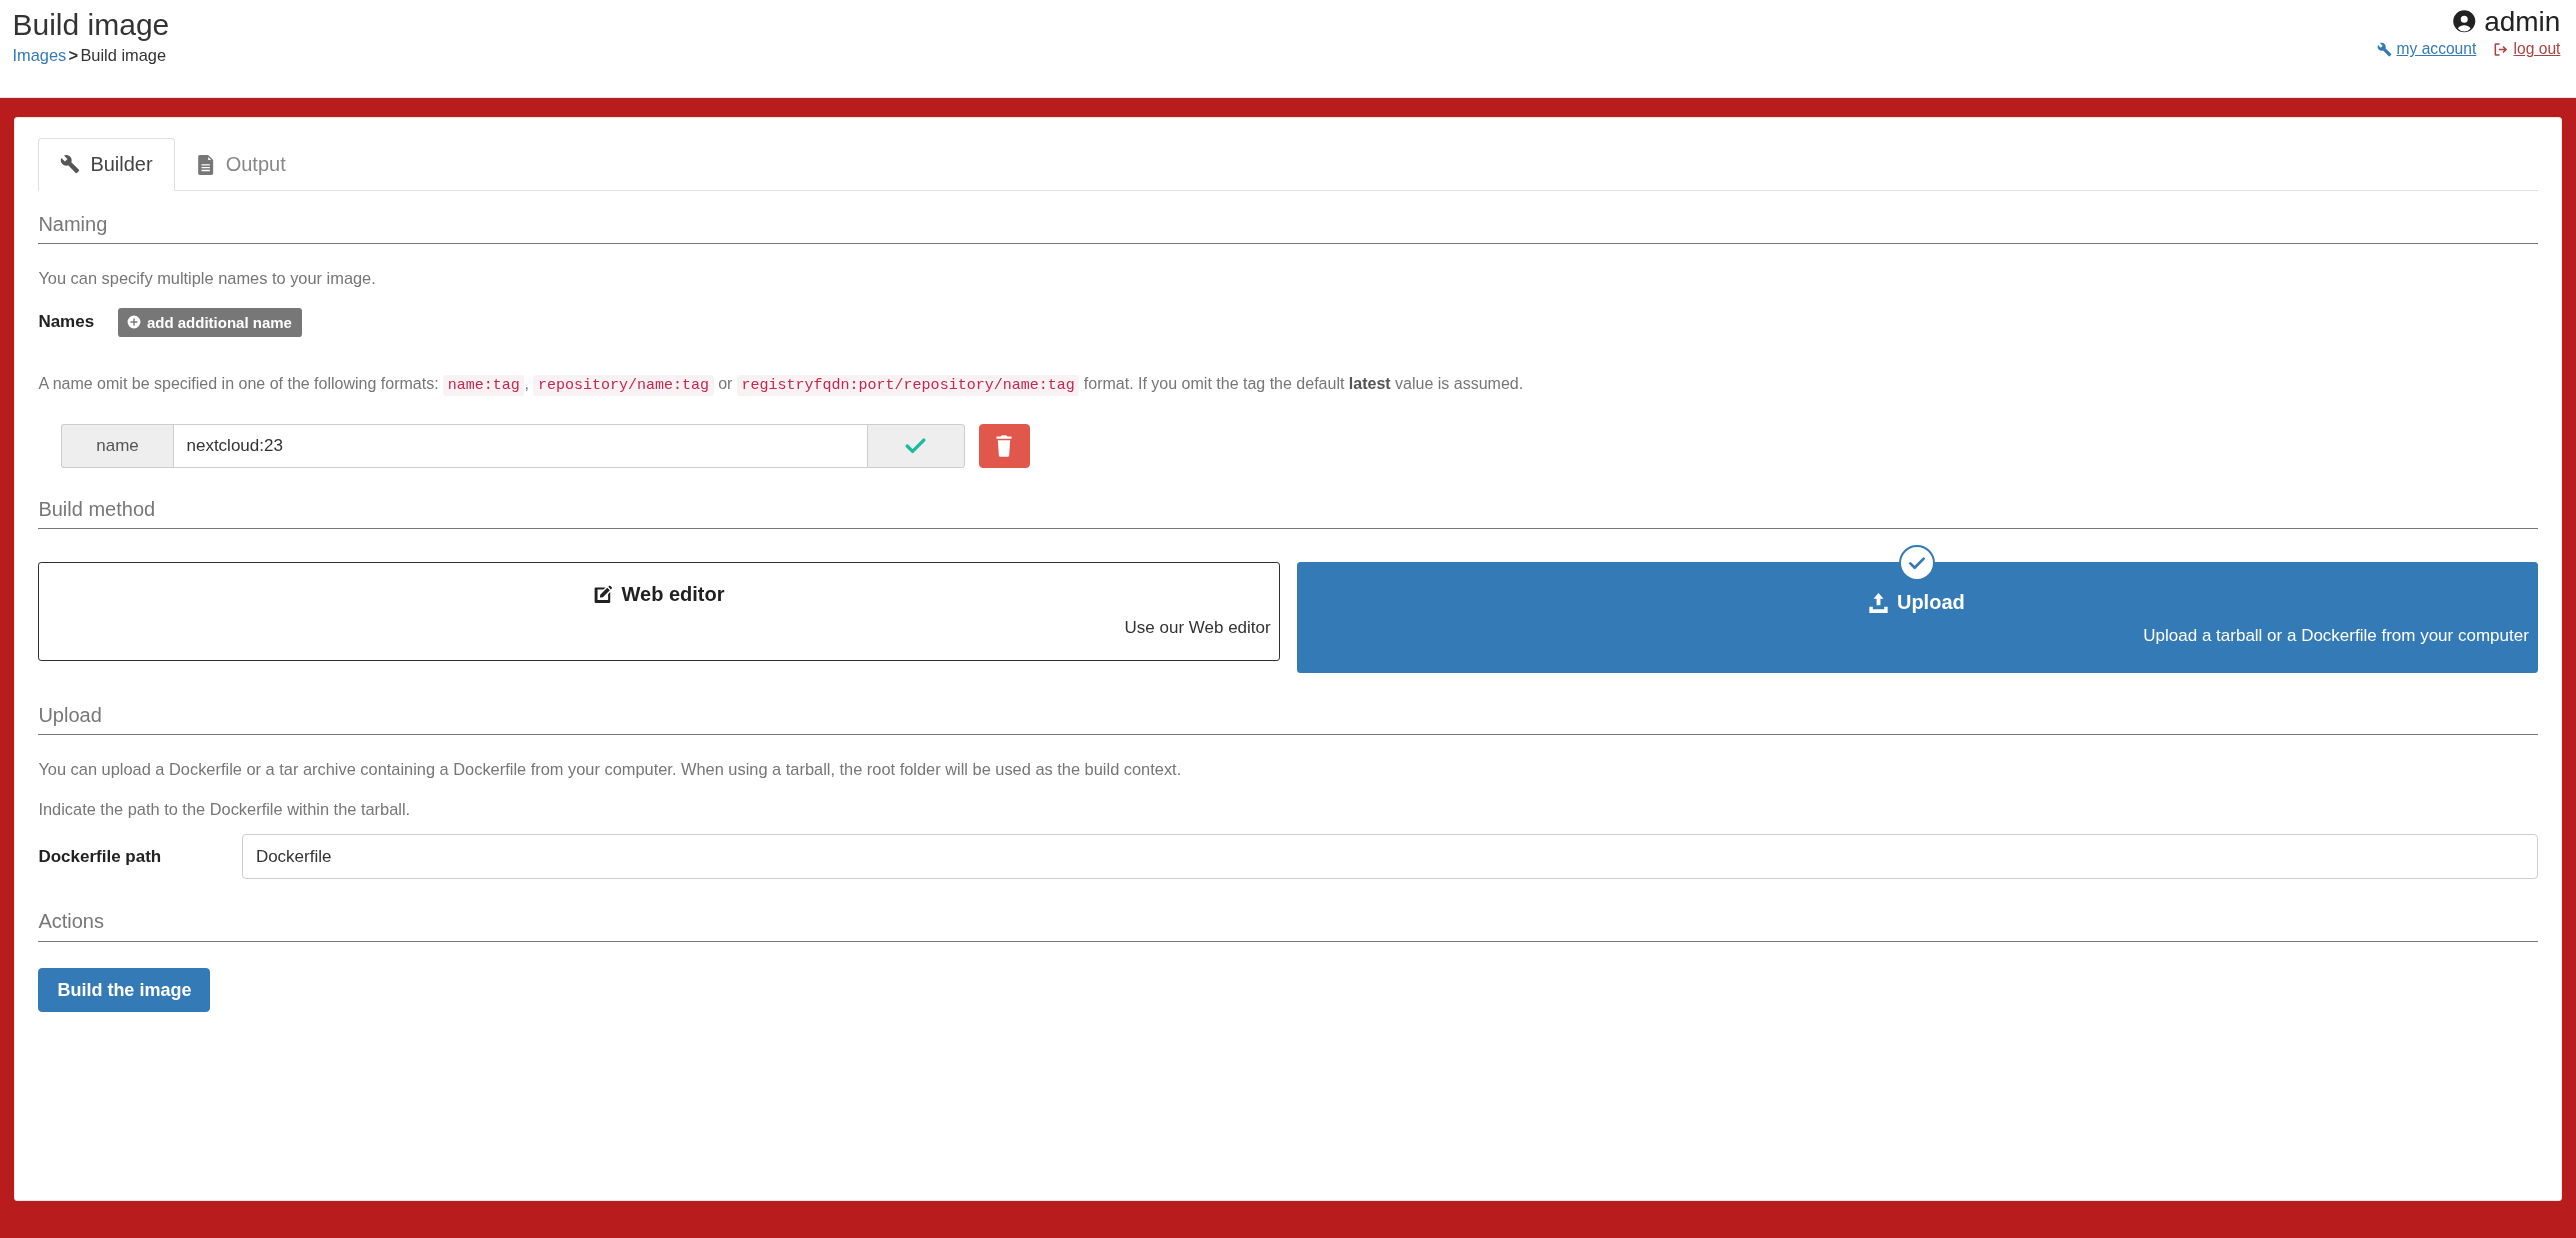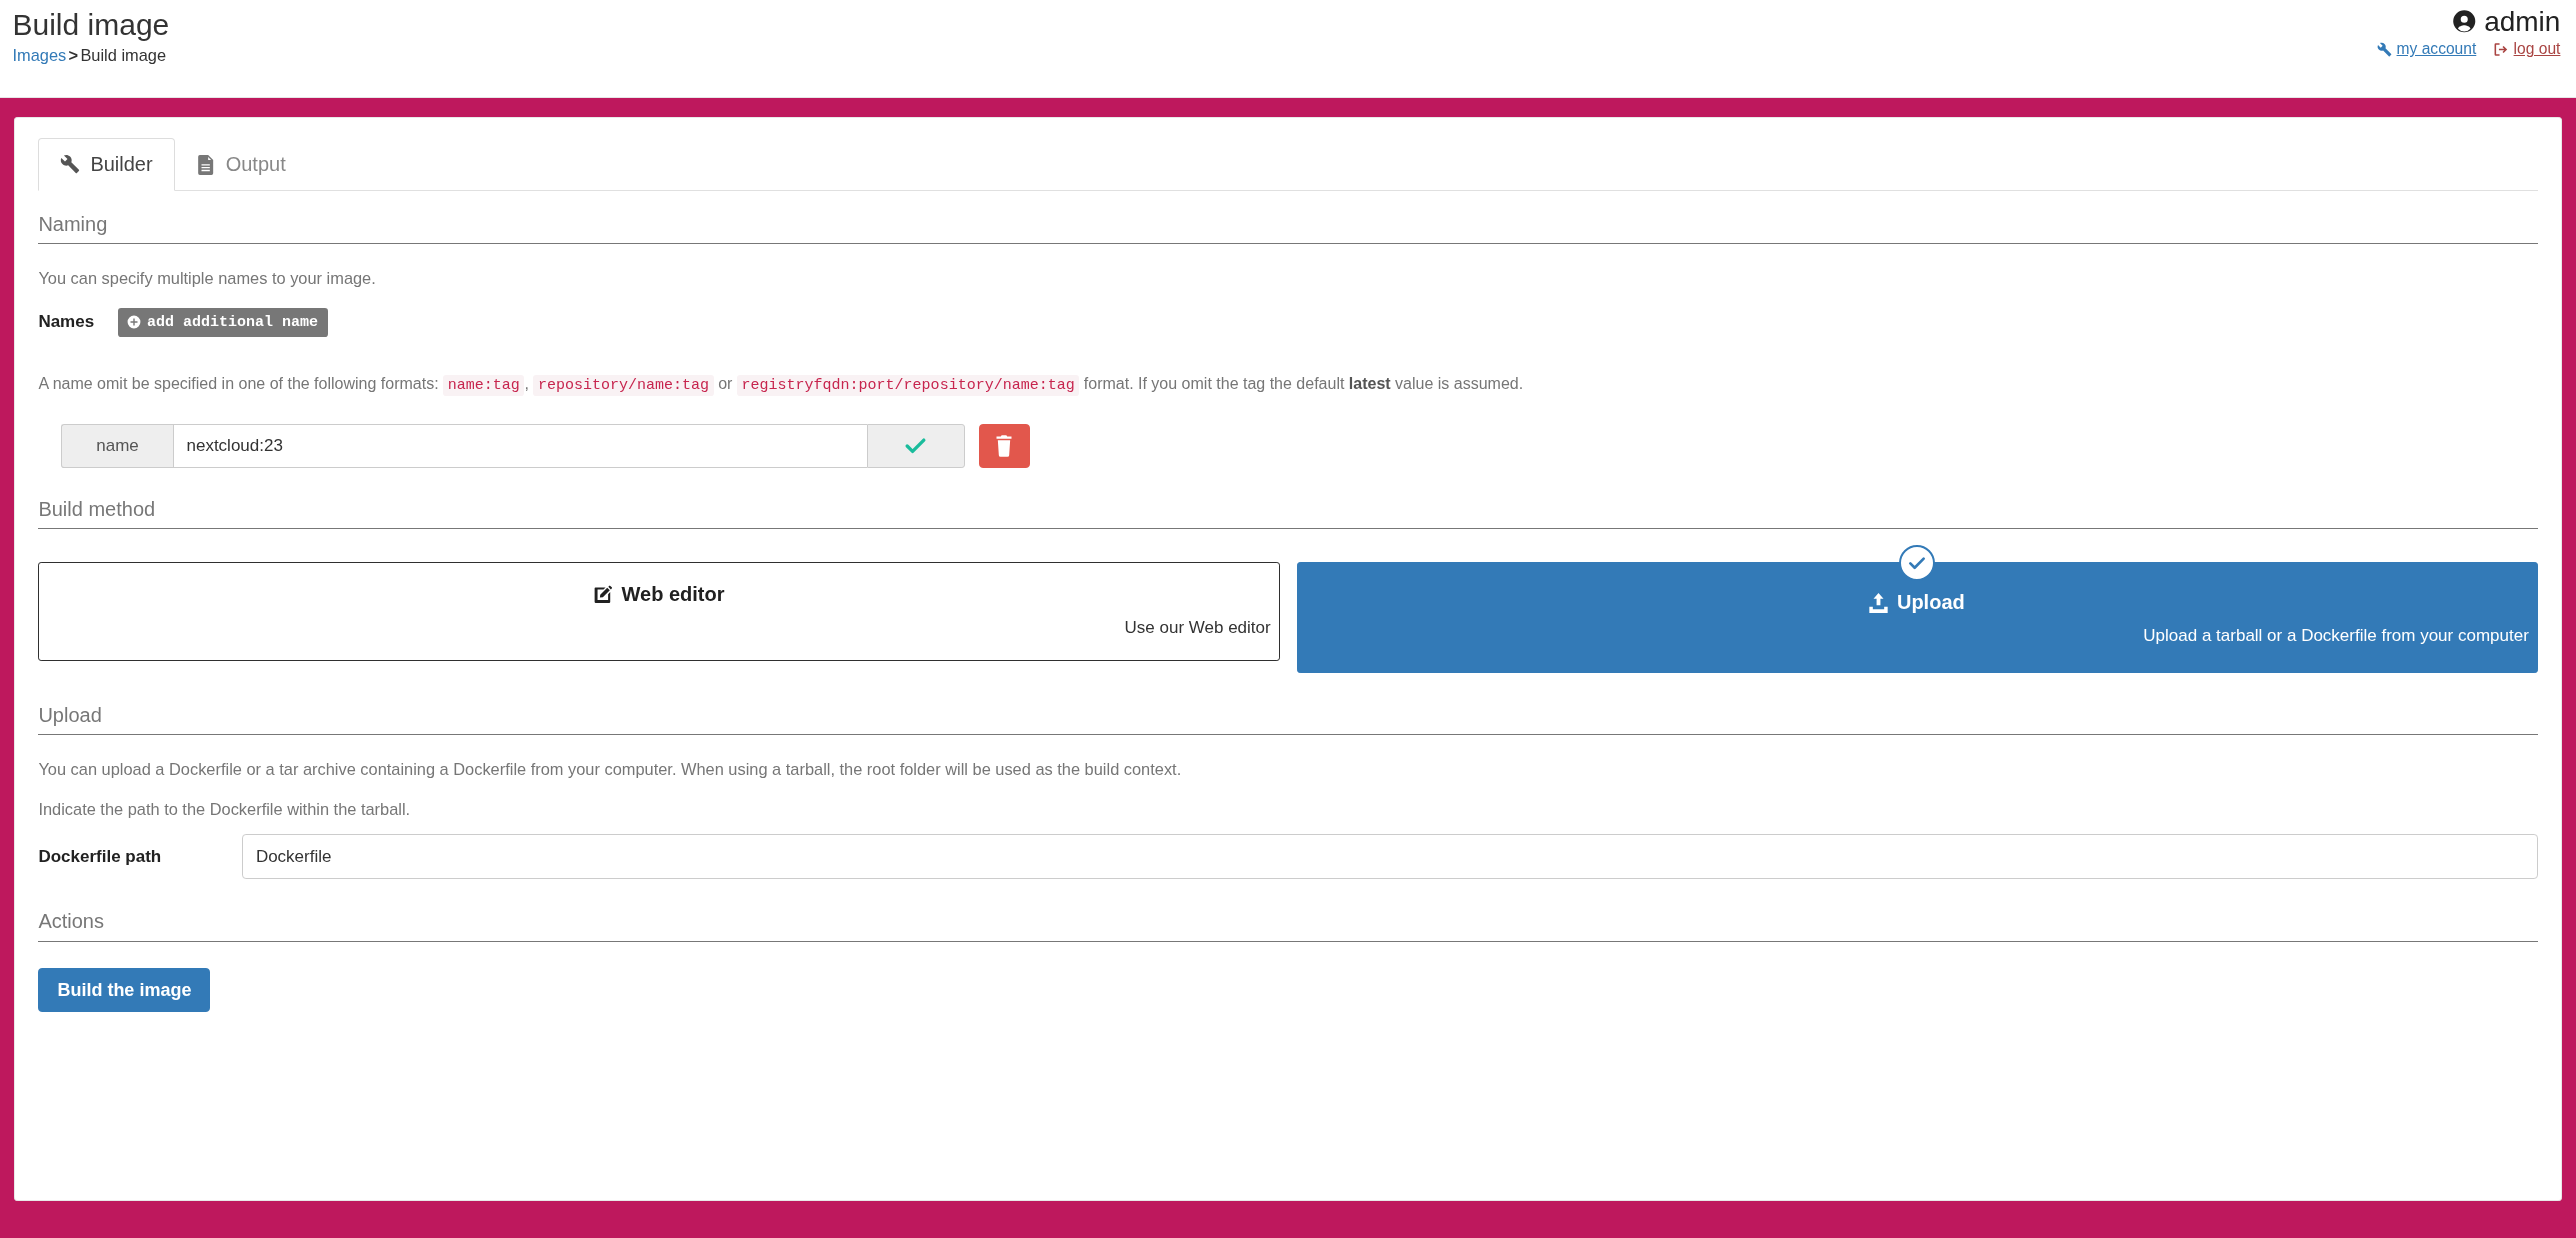--- a/index.html
+++ b/index.html
@@ -72,21 +72,21 @@
     text-decoration: none;
   }
   .hlink .txt { text-decoration: underline; }
   .hlink.account { color: #337ab7; }
   .hlink.logout { color: #a94442; }
 
   
   .page-body {
     width: 100%;
     height: calc(100% - 98px);
-    background: #be185d;
+    background: #b91c1c;
     padding: 19px 14px 12px 14px;
   }
   .panel {
     background: #ffffff;
     border: 0.8px solid #e8e8e8;
     border-radius: 3.1px;
     width: 100%;
     min-height: 1084px;
     padding: 20px 23.4px 23.4px 23.4px;
   }
@@ -158,21 +158,21 @@
     align-items: center;
     gap: 6.2px;
     background: #777777;
     color: #ffffff;
     border: none;
     border-radius: 3.1px;
     font-size: 15px;
     font-weight: 700;
     padding: 6.2px 10px 6.2px 8.6px;
     cursor: pointer;
-    font-family: Liberation Mono, monospace;
+    font-family: Liberation Sans, sans-serif;
     line-height: 17px;
   }
 
   .format-line {
     font-size: 16px;
     color: #767676;
     line-height: 22px;
     margin: 0 0 26.5px 0;
   }
   code.fmt {

